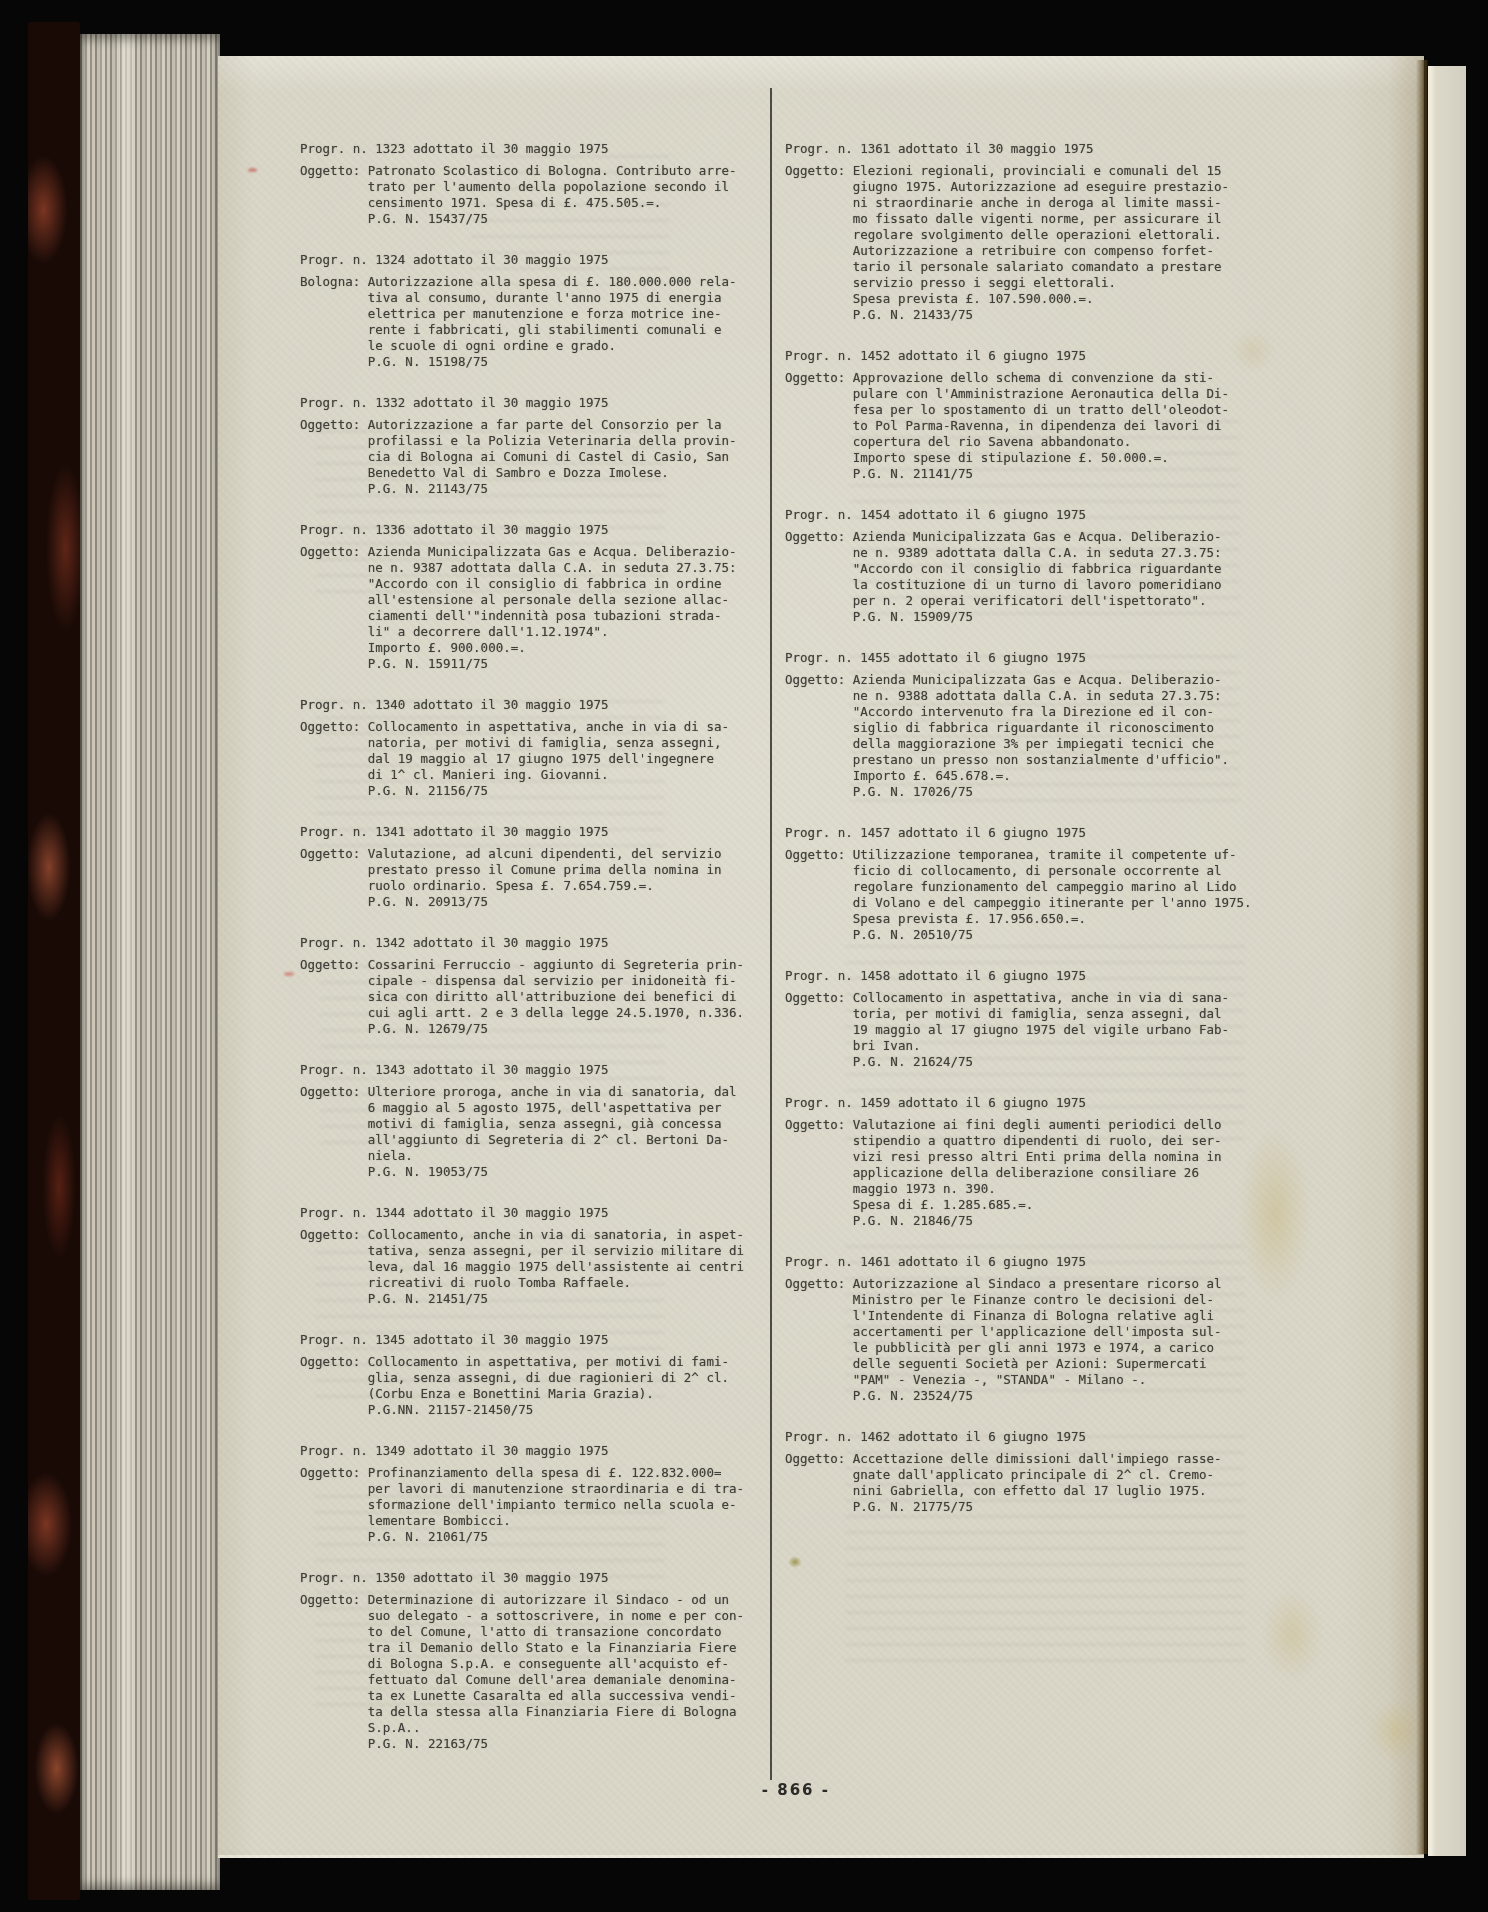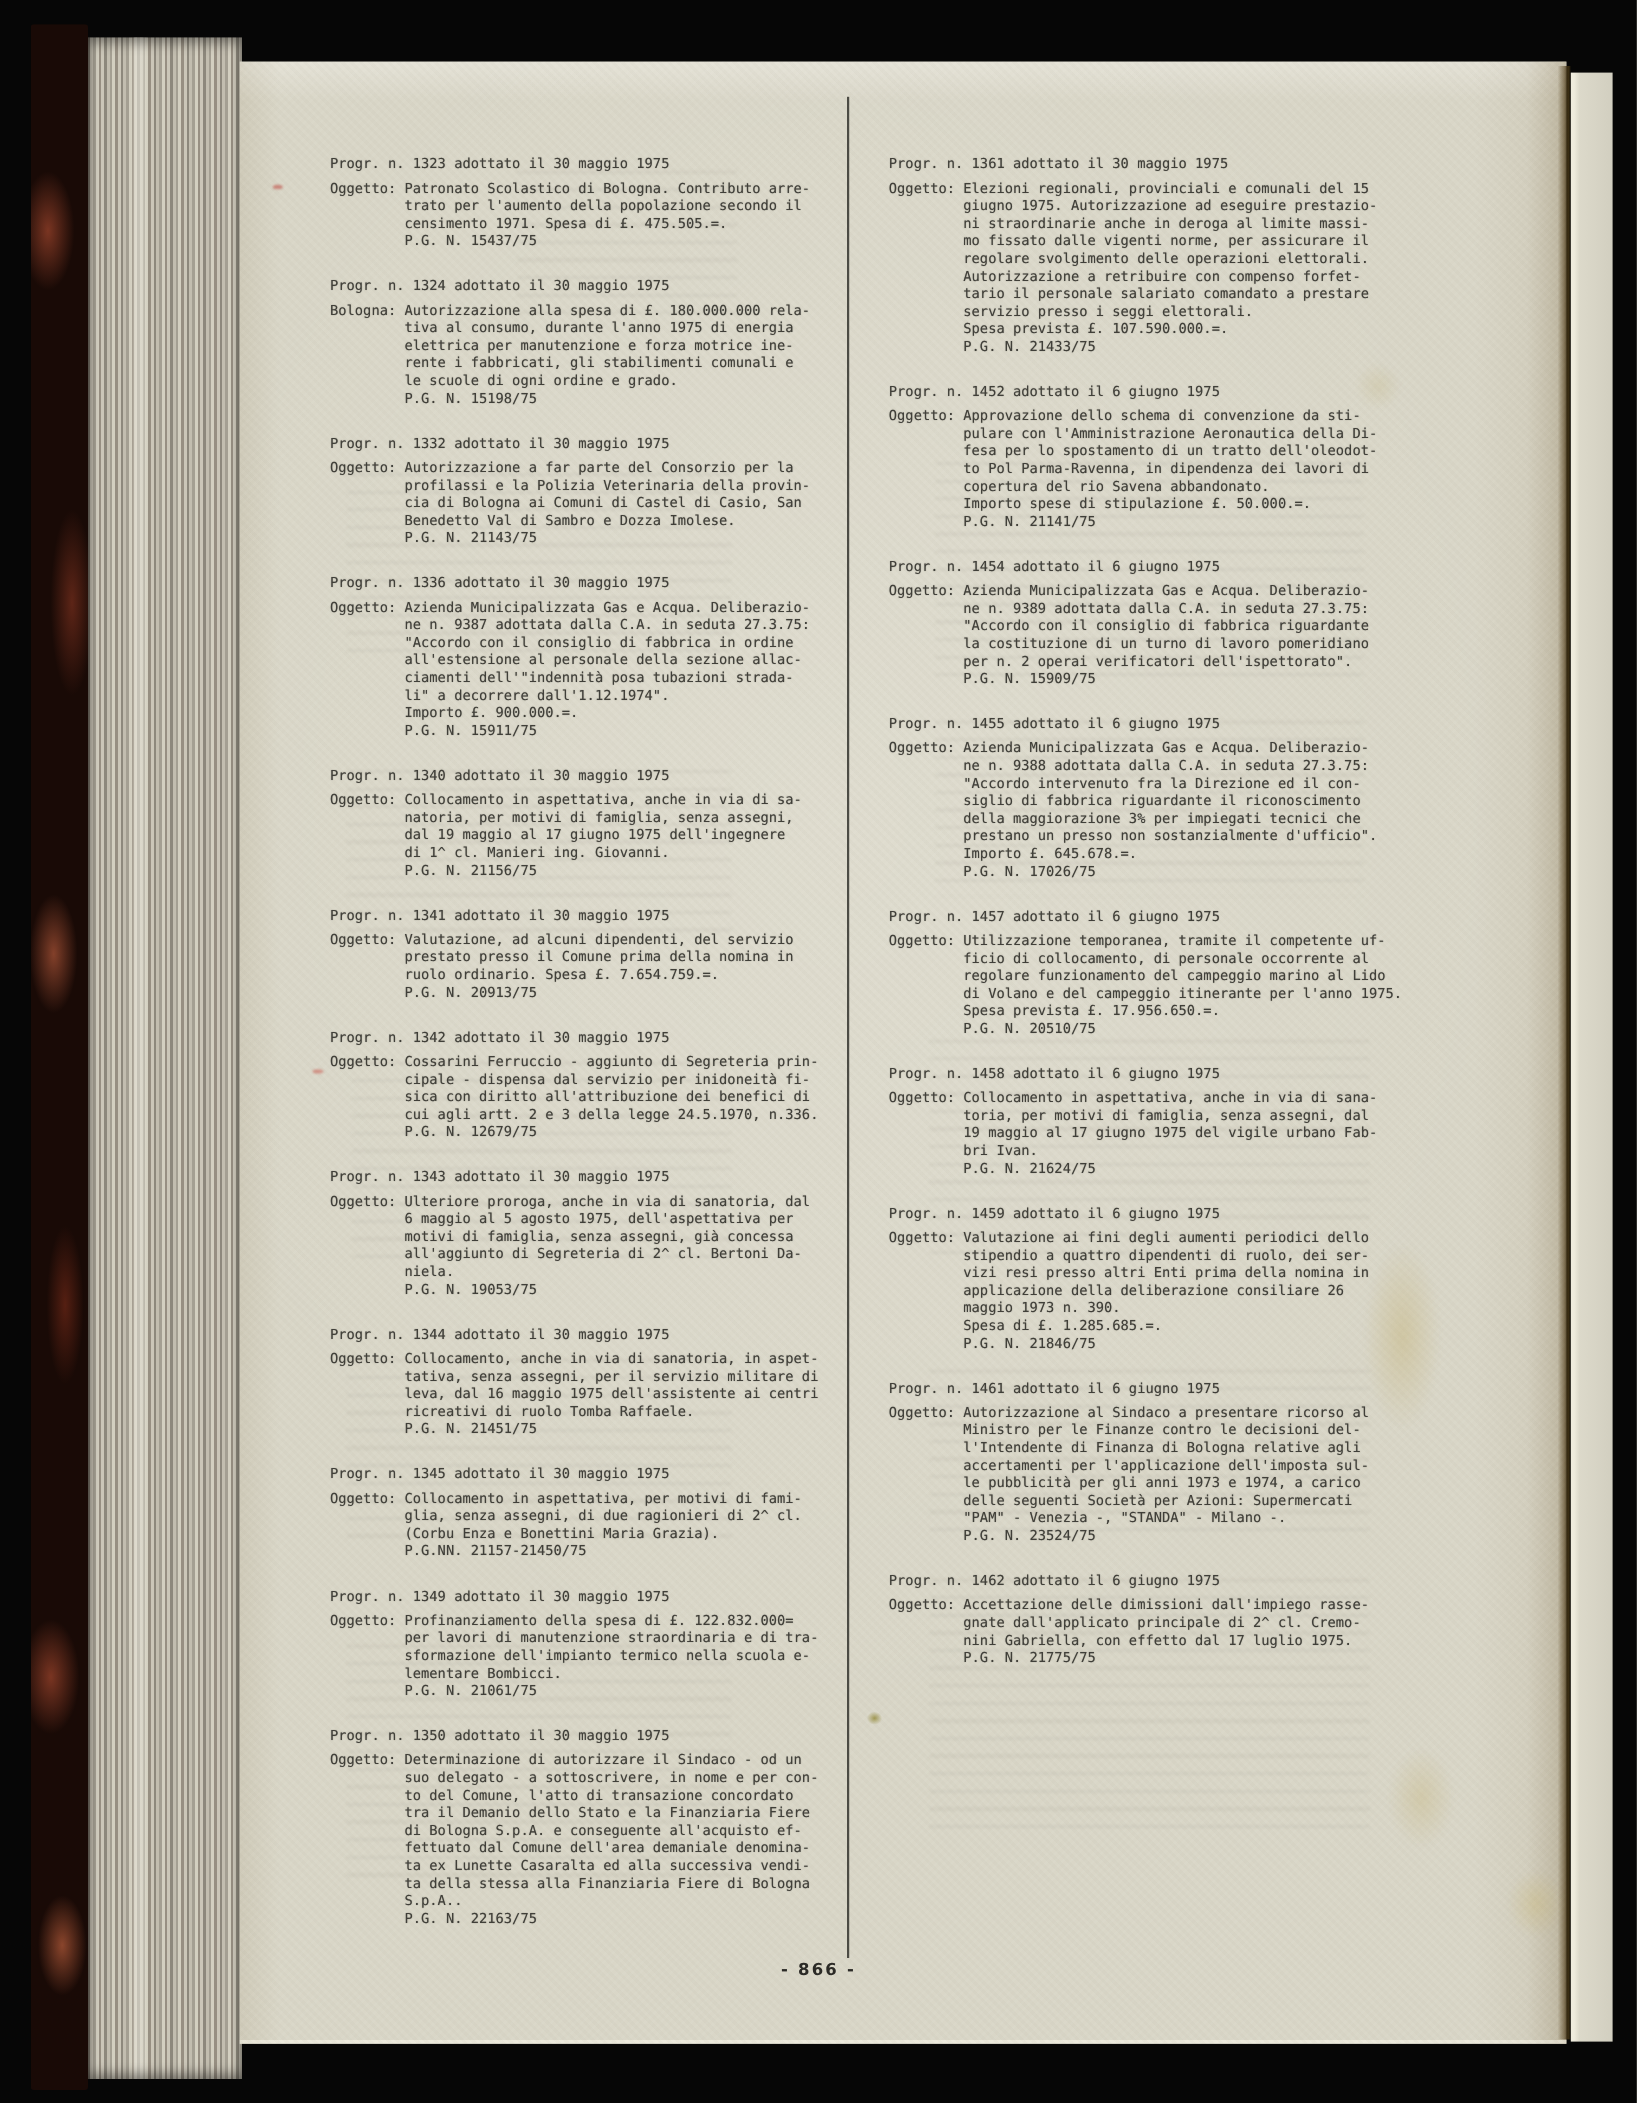--- a/index.html
+++ b/index.html
@@ -64,33 +64,33 @@
 
   
   .divider {
     position:absolute; left:770px; top:88px; width:2px; height:1692px;
     background:#33322d; opacity:.85;
   }
 
   
   .col { position:absolute; }
   .col-left  { left:300px; top:141px; width:472px; }
-  .col-right { left:808px; top:141px; width:625px; }
+  .col-right { left:785px; top:141px; width:625px; }
   .line {
     white-space:pre;
     font:12.5px/16px "DejaVu Sans Mono", monospace;
     color:var(--ink);
     text-shadow:0 0 1px rgba(64,63,57,.55);
   }
   .line.hdr { margin-bottom:6px; }
   .entry { margin-bottom:25px; }
 
   
   .pagenum {
-    position:absolute; left:710px; top:1781px; width:120px; text-align:left;
+    position:absolute; left:710px; top:1781px; width:120px; text-align:right;
     font:bold 15px "DejaVu Sans", sans-serif; color:#2b2a26; letter-spacing:2px;
   }
 
   
   .bleed {
     position:absolute; pointer-events:none; opacity:.38; filter:blur(1.4px);
     background:repeating-linear-gradient(180deg, rgba(105,102,92,.18) 0 3px, rgba(0,0,0,0) 3px 16px);
   }
   .b1 { left:470px;  top:155px;  width:200px; height:130px; }
   .b2 { left:315px;  top:430px;  width:350px; height:175px; }

